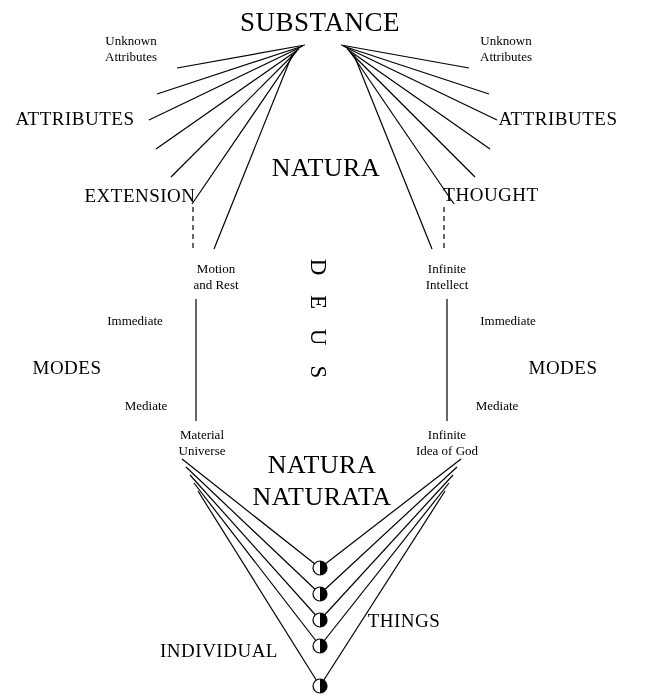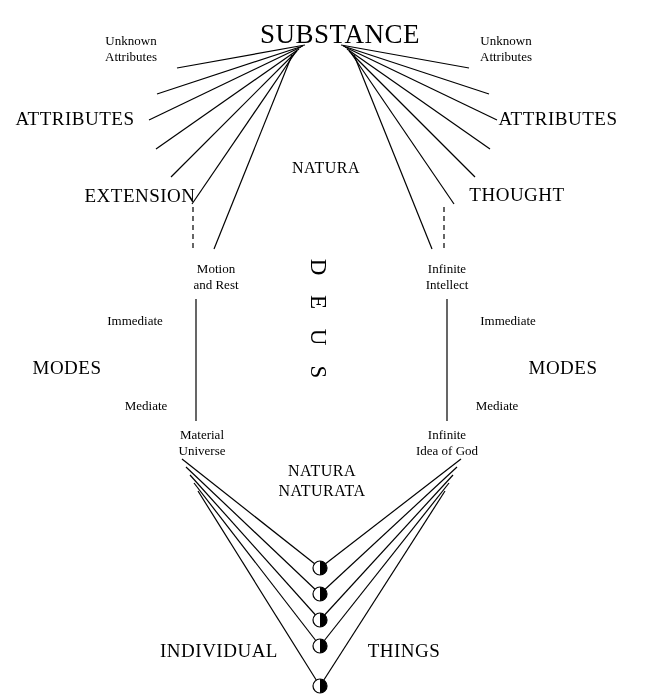--- a/index.html
+++ b/index.html
@@ -19,21 +19,21 @@
   }
   .label {
     position: absolute;
     transform: translate(-50%, -50%);
     text-align: center;
     white-space: nowrap;
     line-height: 1.22;
   }
   .title   { font-size: 27px; letter-spacing: 0.5px; }
   .caps    { font-size: 19px; letter-spacing: 0.5px; }
-  .nat     { font-size: 16px; letter-spacing: 0.5px; }
+  .nat     { font-size: 26px; letter-spacing: 0.5px; }
   .small   { font-size: 13px; }
   .deus-letter {
     position: absolute;
     transform: translate(-50%, -50%) rotate(90deg);
     font-size: 23px;
   }
 </style>
 </head>
 <body>
 
@@ -107,40 +107,40 @@
         <circle cx="320" cy="646" r="7" fill="#ffffff"></circle>
         <path d="M320 639 A7 7 0 0 1 320 653 Z" fill="#000000" stroke="none"></path>
       </g>
       <g>
         <circle cx="320" cy="686" r="7" fill="#ffffff"></circle>
         <path d="M320 679 A7 7 0 0 1 320 693 Z" fill="#000000" stroke="none"></path>
       </g>
     </g>
   </svg>
 
-  <div class="label title" style="left:320px; top:34px;margin-left:20px;">SUBSTANCE</div>
+  <div class="label title" style="left:320px; top:22px;">SUBSTANCE</div>
 
   <div class="label small" style="left:131px; top:49px;">
     <div>Unknown</div>
     <div>Attributes</div>
   </div>
   <div class="label small" style="left:506px; top:49px;">
     <div>Unknown</div>
     <div>Attributes</div>
   </div>
 
   <div class="label caps" style="left:75px; top:119px;">ATTRIBUTES</div>
   <div class="label caps" style="left:558px; top:119px;">ATTRIBUTES</div>
 
   <div class="label nat" style="left:326px; top:168px;">
     <div>NATURA</div>
   </div>
 
   <div class="label caps" style="left:140px; top:196px;">EXTENSION</div>
-  <div class="label caps" style="left:517px; top:195px;">THOUGHT</div>
+  <div class="label caps" style="left:491px; top:195px;">THOUGHT</div>
 
   <div class="label small" style="left:196px; top:277px;margin-left:20px;">
     <div>Motion</div>
     <div>and Rest</div>
   </div>
   <div class="label small" style="left:447px; top:277px;">
     <div>Infinite</div>
     <div>Intellect</div>
   </div>
 
@@ -168,15 +168,15 @@
     <div>Infinite</div>
     <div>Idea of God</div>
   </div>
 
   <div class="label nat" style="left:322px; top:481px;">
     <div>NATURA</div>
     <div>NATURATA</div>
   </div>
 
   <div class="label caps" style="left:219px; top:651px;">INDIVIDUAL</div>
-  <div class="label caps" style="left:404px; top:651px;">THINGS</div>
+  <div class="label caps" style="left:404px; top:621px;">THINGS</div>
 
 </div>
 
 </body></html>

